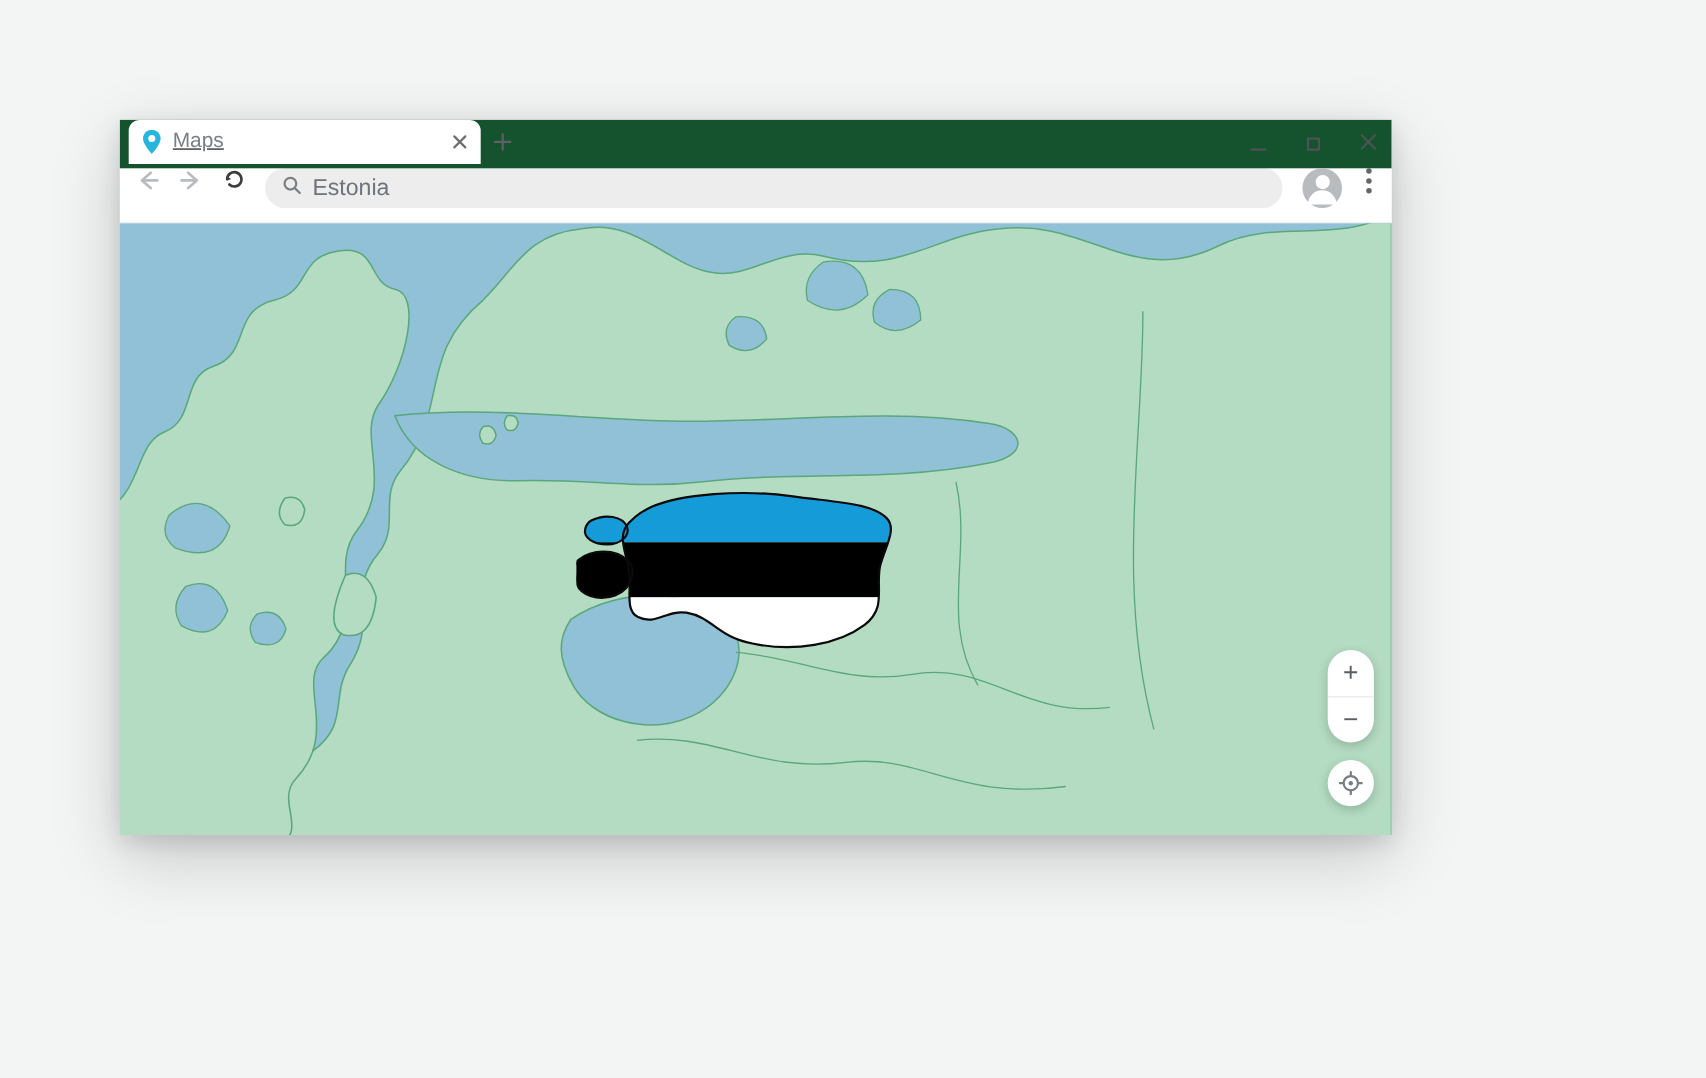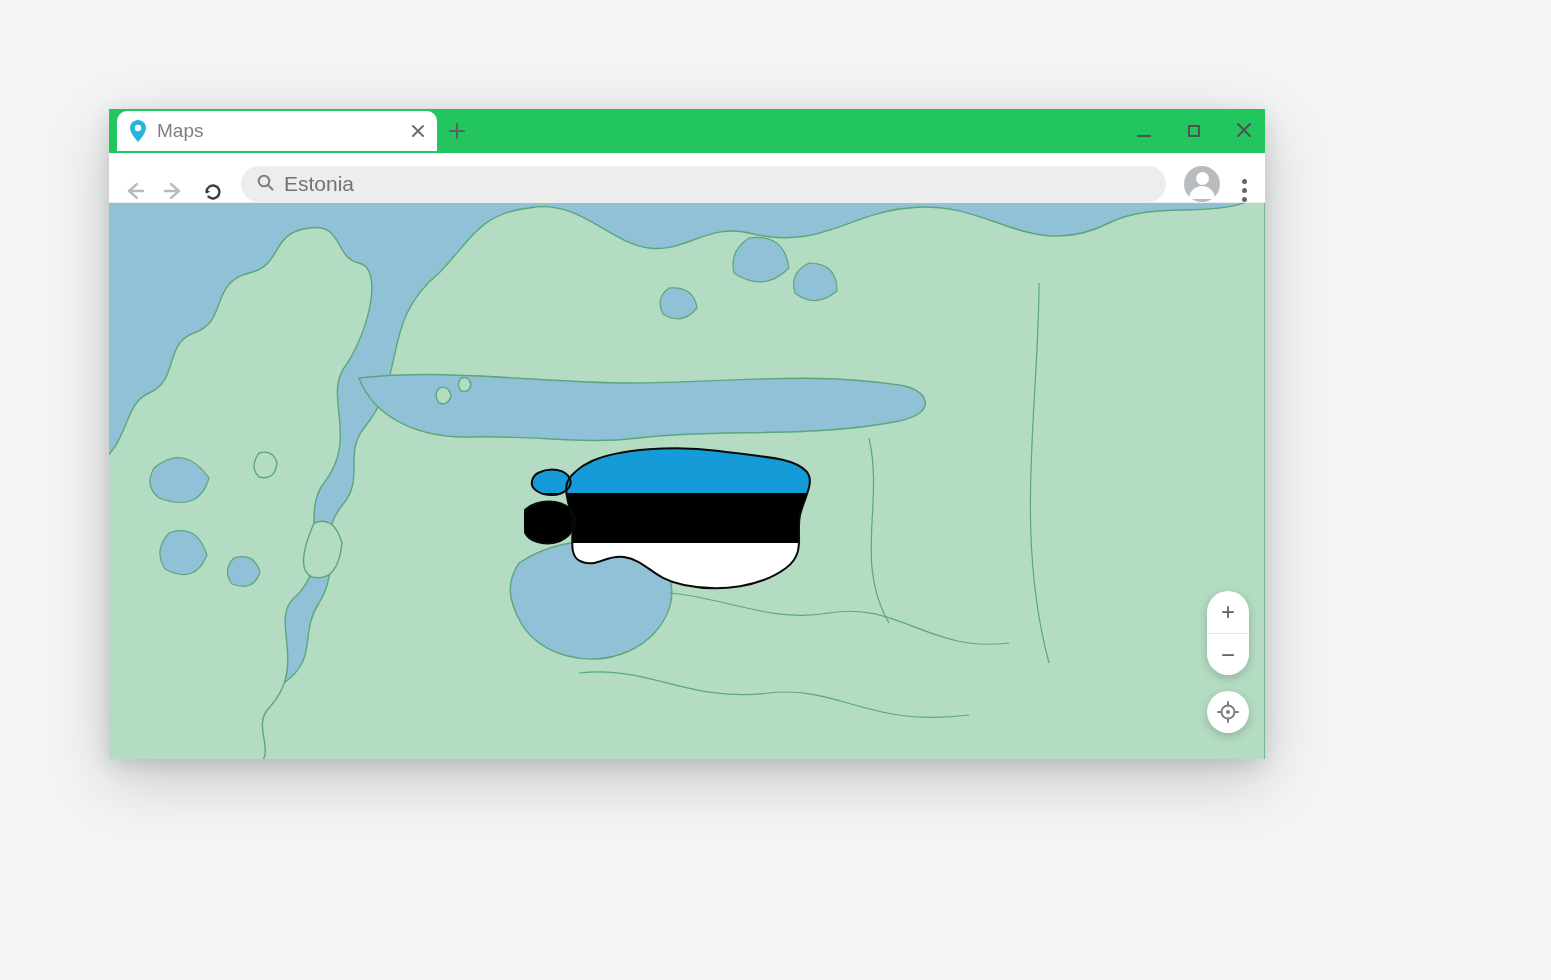--- a/index.html
+++ b/index.html
@@ -16,25 +16,26 @@
     left: 109px;
     top: 109px;
     width: 1156px;
     height: 650px;
     background: #fff;
     box-shadow: 0 20px 60px rgba(0,0,0,0.18), 0 6px 20px rgba(0,0,0,0.12);
   }
   
   .tab-strip {
     height: 44px;
-    background: #22c55e;
+    background: #14532d;
     display: flex;
-    align-items: center;
+    align-items: flex-start;
     padding-left: 8px;
     position: relative;
+    text-decoration: underline;
   }
   .tab {
     height: 40px;
     width: 320px;
     background: #fff;
     border-top-left-radius: 10px;
     border-top-right-radius: 10px;
     display: flex;
     align-items: center;
     padding: 0 12px;
@@ -64,21 +65,21 @@
     display: flex; align-items: center; gap: 28px;
     color: #4f5255; font-size: 18px;
   }
   .win-controls .win-btn { width: 22px; text-align: center; }
   .win-min { border-bottom: 2px solid #4f5255; width: 14px; height: 0; display:inline-block; }
   .win-max { border: 2px solid #4f5255; width: 12px; height: 12px; display:inline-block; border-radius:1px;}
   .win-close { font-size: 20px; line-height: 1; }
   
   .toolbar {
     height: 50px; background: #fff;
-    display: flex; align-items: flex-end;
+    display: flex; align-items: flex-start;
     padding: 0 14px; gap: 18px;
     border-bottom: 1px solid #ececec;
   }
   .nav-arrow { color: #b8bcbf; }
   .nav-arrow svg, .reload svg { display:block; }
   .reload { color: #3b3c3e; }
   .omnibox {
     flex: 1; height: 36px;
     background: #ededee;
     border-radius: 18px;

